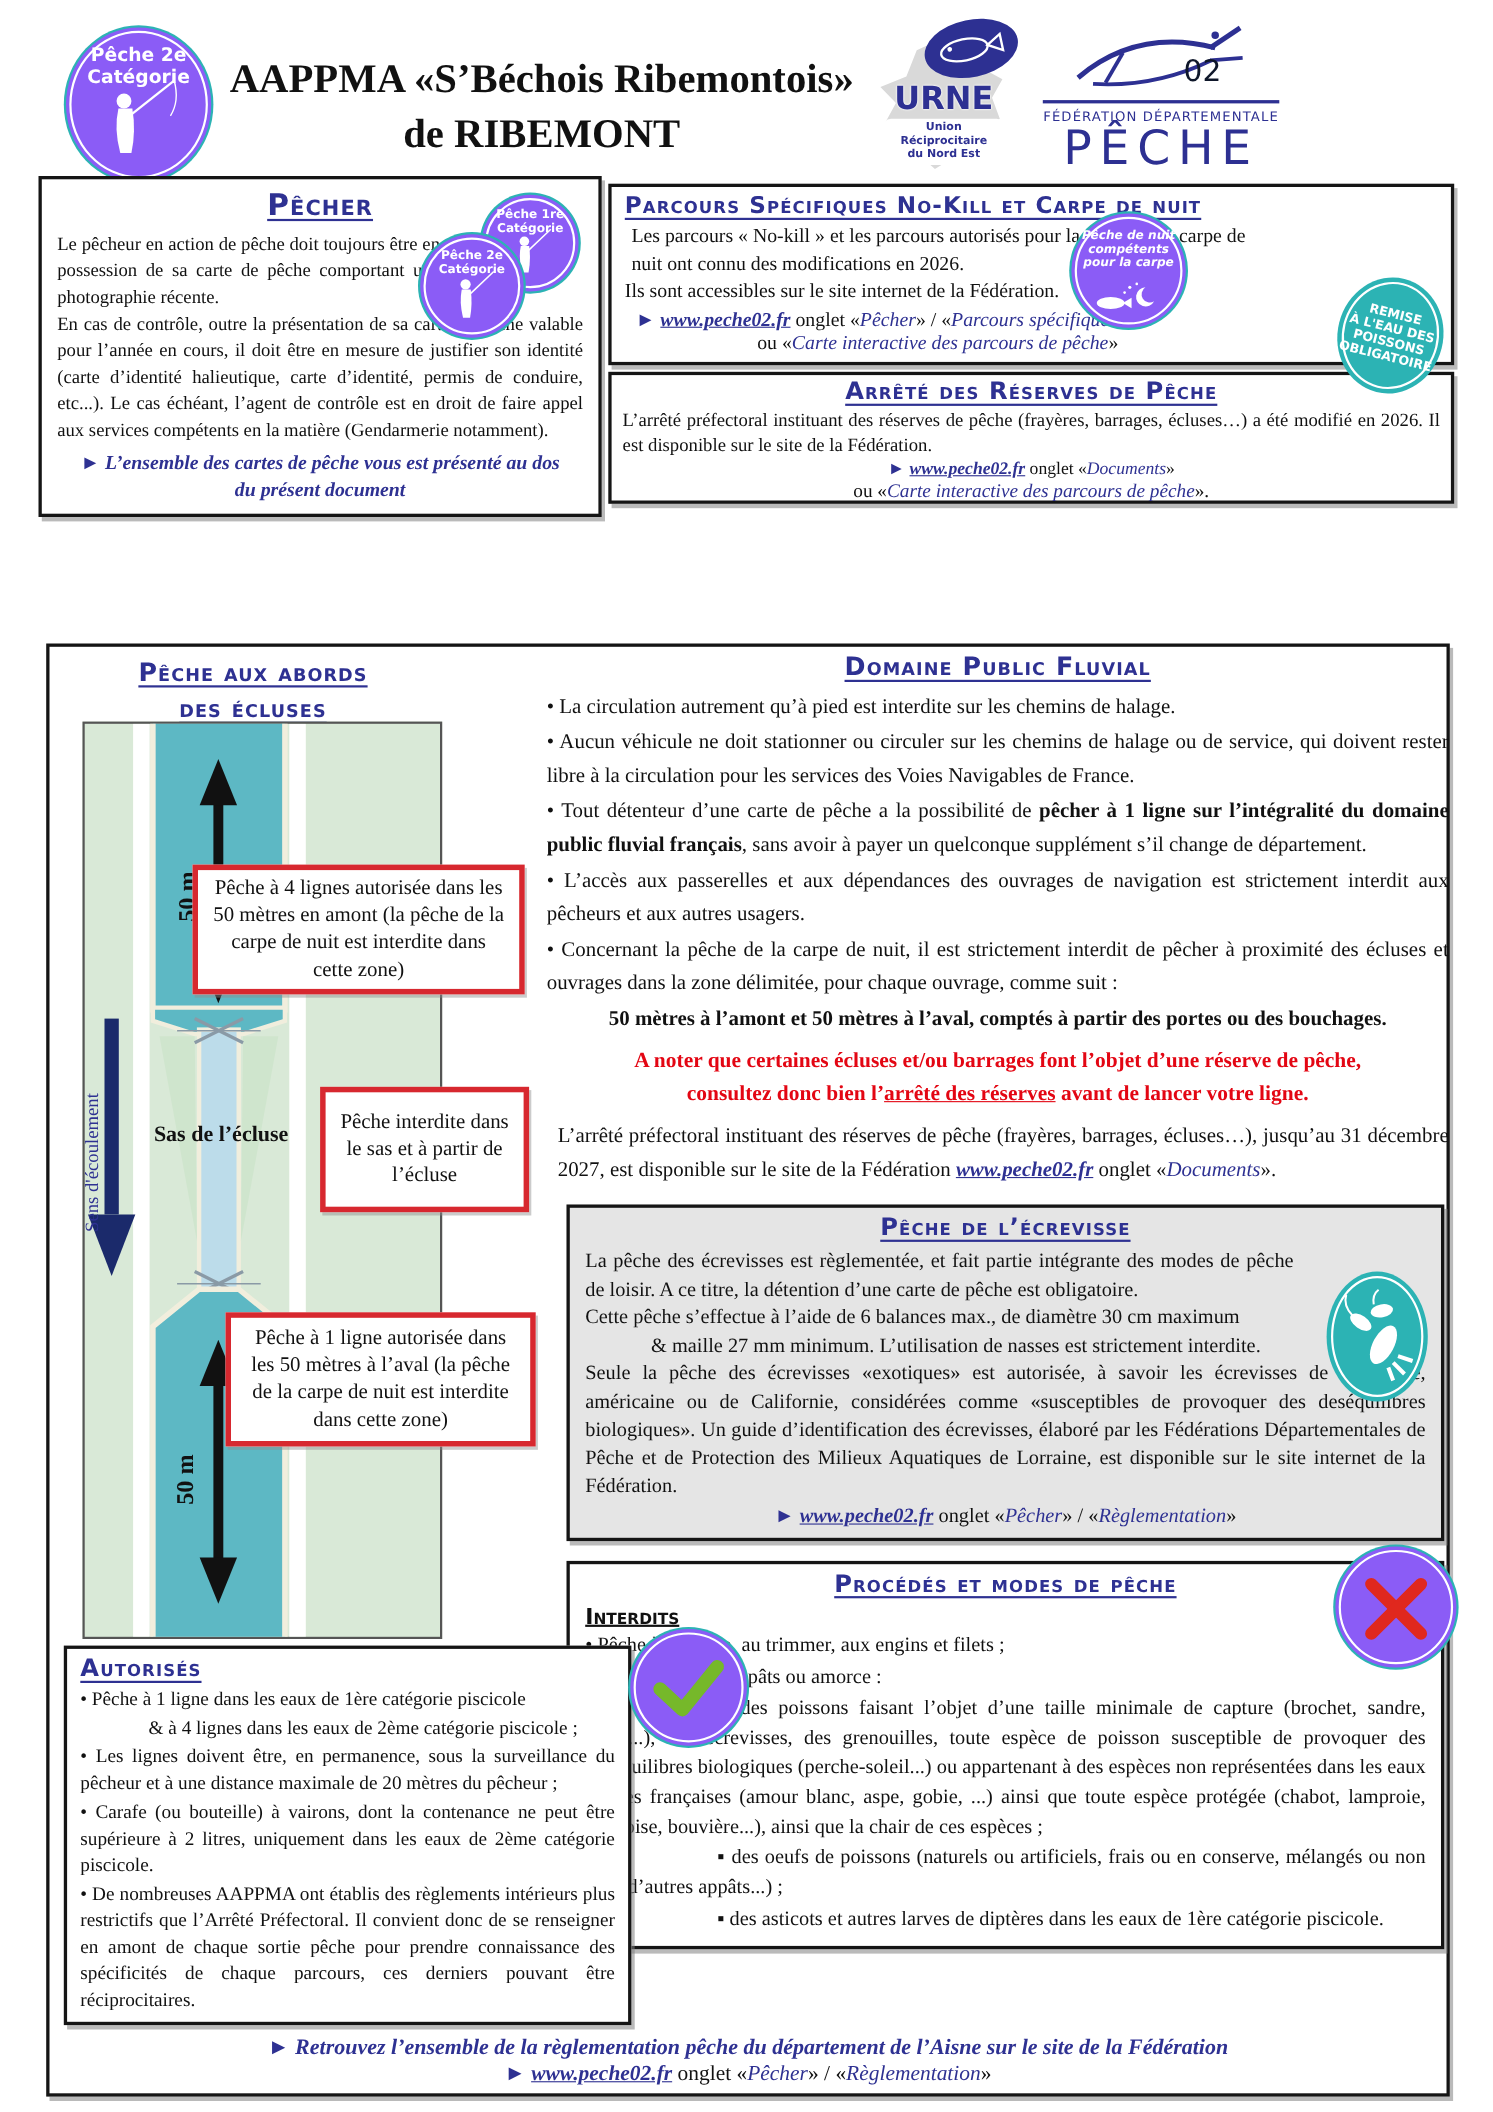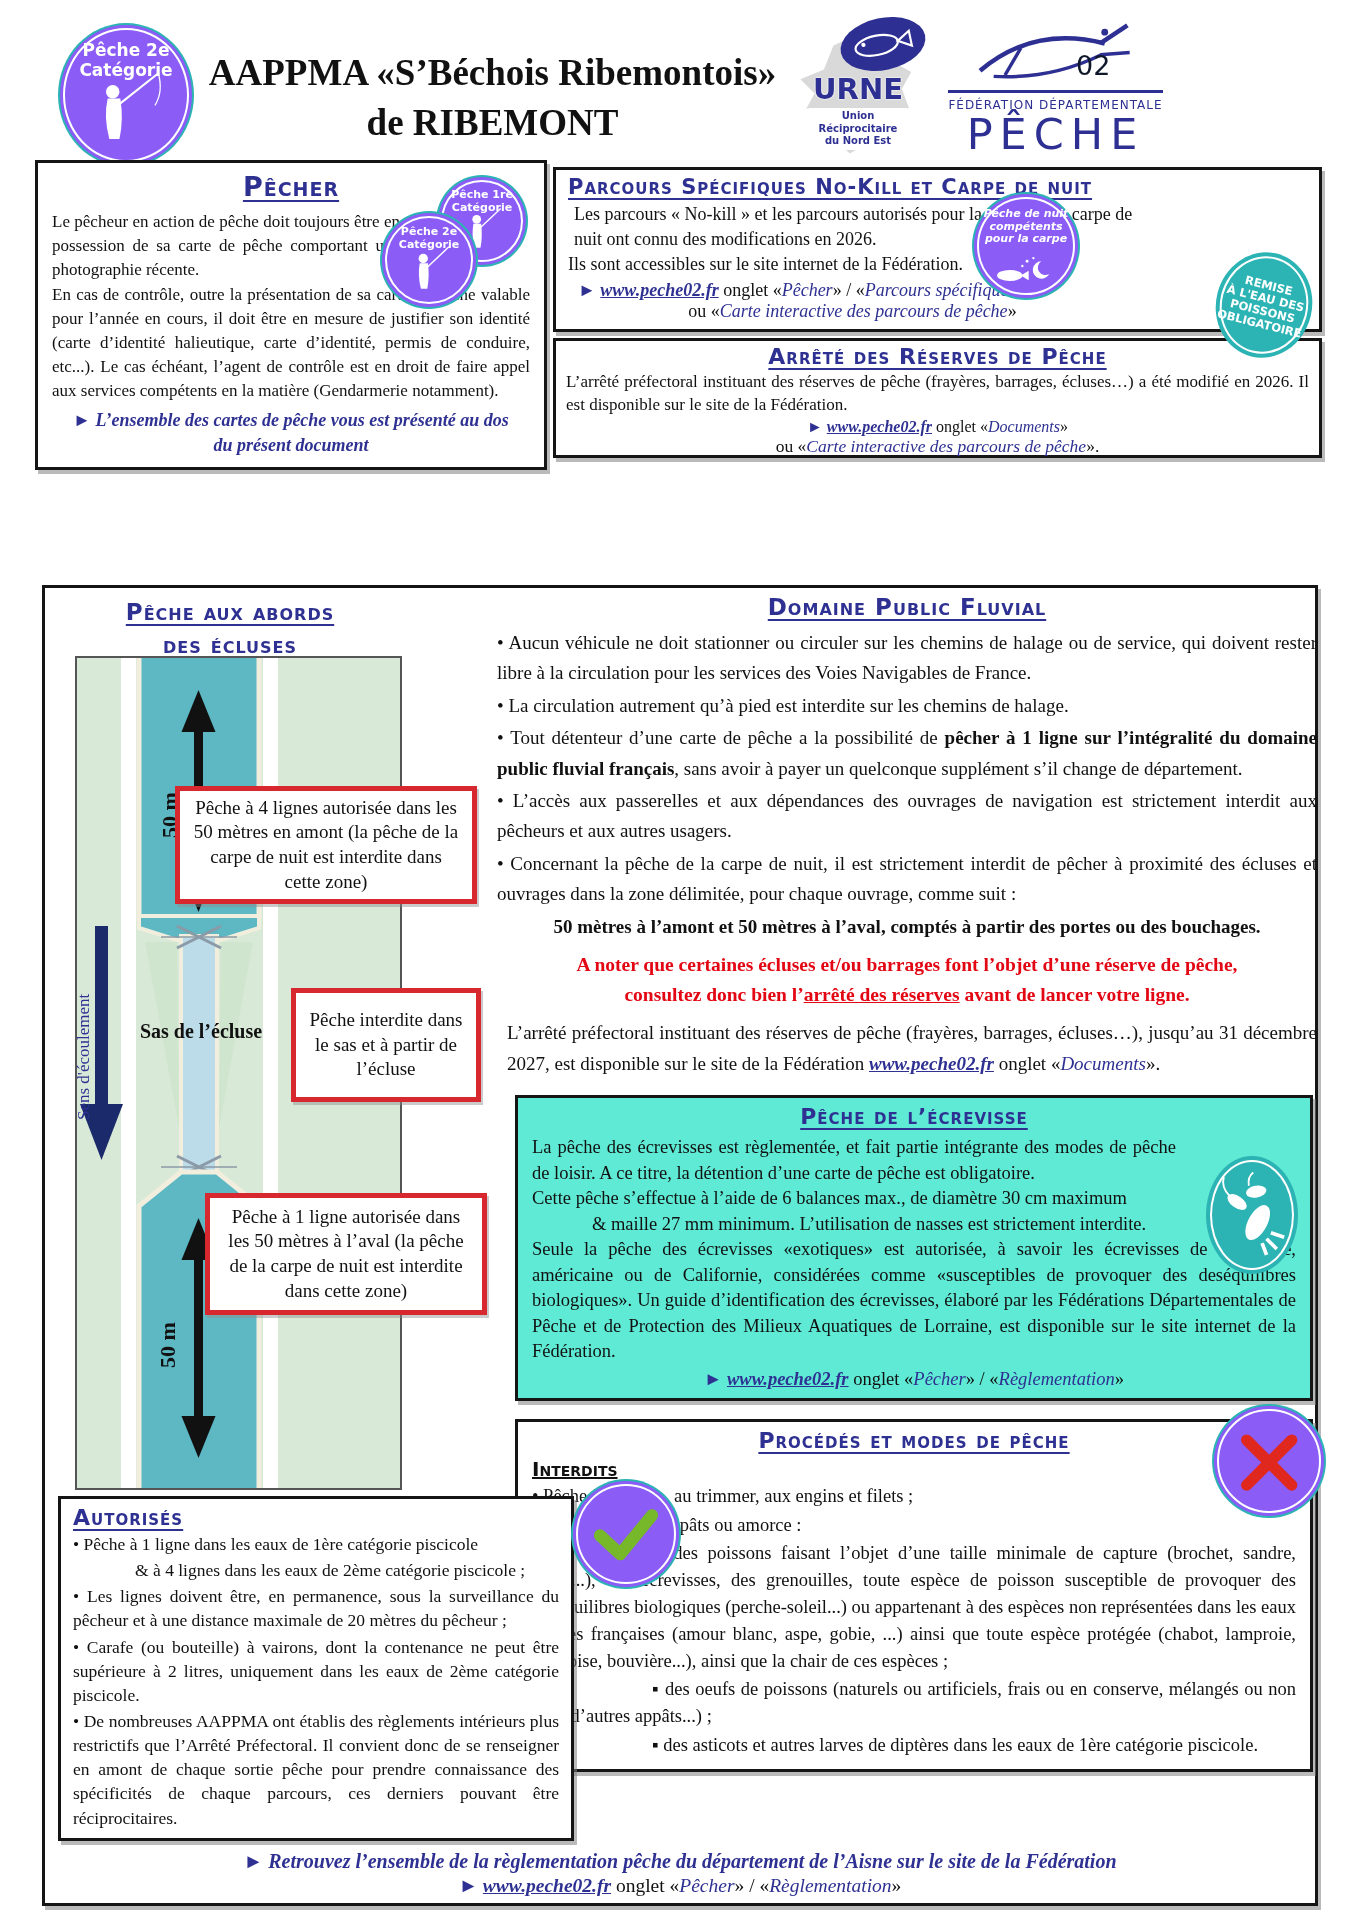--- a/index.html
+++ b/index.html
@@ -218,37 +218,37 @@
 
     <div style="position:absolute;left:76px;top:432px;width:160px;text-align:center;font-weight:bold;font-size:20px;z-index:3;">Sas de l’écluse</div>
 
     <div class="redbox" style="left:130px;top:198px;width:302px;height:118px;">Pêche à 4 lignes autorisée dans les 50 mètres en amont (la pêche de la carpe de nuit est interdite dans cette zone)</div>
     <div class="redbox" style="left:246px;top:400px;width:190px;height:114px;">Pêche interdite dans le sas et à partir de l’écluse</div>
     <div class="redbox" style="left:160px;top:605px;width:282px;height:122px;">Pêche à 1 ligne autorisée dans les 50 mètres à l’aval (la pêche de la carpe de nuit est interdite dans cette zone)</div>
 
     <div class="abs" style="left:452px;top:6px;width:820px;">
       <div class="hd center" style="font-size:23px;margin-bottom:8px;">Domaine Public Fluvial</div>
       <div style="font-size:19px;line-height:1.6;">
+        <p class="just dp">• La circulation autrement qu’à pied est interdite sur les chemins de halage.</p>
         <p class="just dp">• Aucun véhicule ne doit stationner ou circuler sur les chemins de halage ou de service, qui doivent rester libre à la circulation pour les services des Voies Navigables de France.</p>
-        <p class="just dp">• La circulation autrement qu’à pied est interdite sur les chemins de halage.</p>
         <p class="just dp"><span>• Tout détenteur d’une carte de pêche a la possibilité de </span><b>pêcher à 1 ligne sur l’intégralité du domaine public fluvial français</b><span>, sans avoir à payer un quelconque supplément s’il change de département.</span></p>
         <p class="just dp">• L’accès aux passerelles et aux dépendances des ouvrages de navigation est strictement interdit aux pêcheurs et aux autres usagers.</p>
         <p class="just dp">• Concernant la pêche de la carpe de nuit, il est strictement interdit de pêcher à proximité des écluses et ouvrages dans la zone délimitée, pour chaque ouvrage, comme suit :</p>
         <p class="center" style="font-weight:bold;margin:2px 0;">50 mètres à l’amont et 50 mètres à l’aval, comptés à partir des portes ou des bouchages.</p>
       </div>
       <div class="center red" style="font-size:19.5px;line-height:1.55;margin:8px 0;">
         <div>A noter que certaines écluses et/ou barrages font l’objet d’une réserve de pêche,</div>
         <div><span>consultez donc bien l’</span><span style="text-decoration:underline;">arrêté des réserves</span><span> avant de lancer votre ligne.</span></div>
       </div>
       <p class="just" style="font-size:19px;line-height:1.6;margin:0 0 0 10px;">
         <span>L’arrêté préfectoral instituant des réserves de pêche (frayères, barrages, écluses…), jusqu’au 31 décembre 2027, est disponible sur le site de la Fédération </span><span class="u">www.peche02.fr</span><span> onglet «</span><span class="qt">Documents</span><span>».</span>
       </p>
 
       <div style="position:relative;margin:16px 0 0 18px;width:798px;box-sizing:border-box;border:3px solid #151515;
-           box-shadow:3px 4px 0 rgba(130,130,130,.55);padding:6px 14px 8px;background:#5eead4;">
+           box-shadow:3px 4px 0 rgba(130,130,130,.55);padding:6px 14px 8px;background:#e5e5e5;">
         <div class="hd center" style="font-size:22px;margin-bottom:6px;">Pêche de l’écrevisse</div>
         <div style="position:absolute;right:12px;top:58px;width:92px;height:118px;background:#2cb3b4;border-radius:50%;">
           <div style="position:absolute;inset:4px;border:2px solid #fff;border-radius:50%;"></div>
           <svg viewBox="0 0 100 120" style="position:absolute;inset:10%;width:80%;height:80%;">
             <g fill="#fff">
               <ellipse cx="58" cy="70" rx="13" ry="26" transform="rotate(28 58 70)"></ellipse>
               <ellipse cx="30" cy="42" rx="15" ry="8" transform="rotate(35 30 42)"></ellipse>
               <ellipse cx="56" cy="28" rx="14" ry="8" transform="rotate(-10 56 28)"></ellipse>
               <path d="M70,92 l14,14 M64,98 l6,16 M76,84 l18,6" stroke="#fff" stroke-width="5"></path>
             </g>

